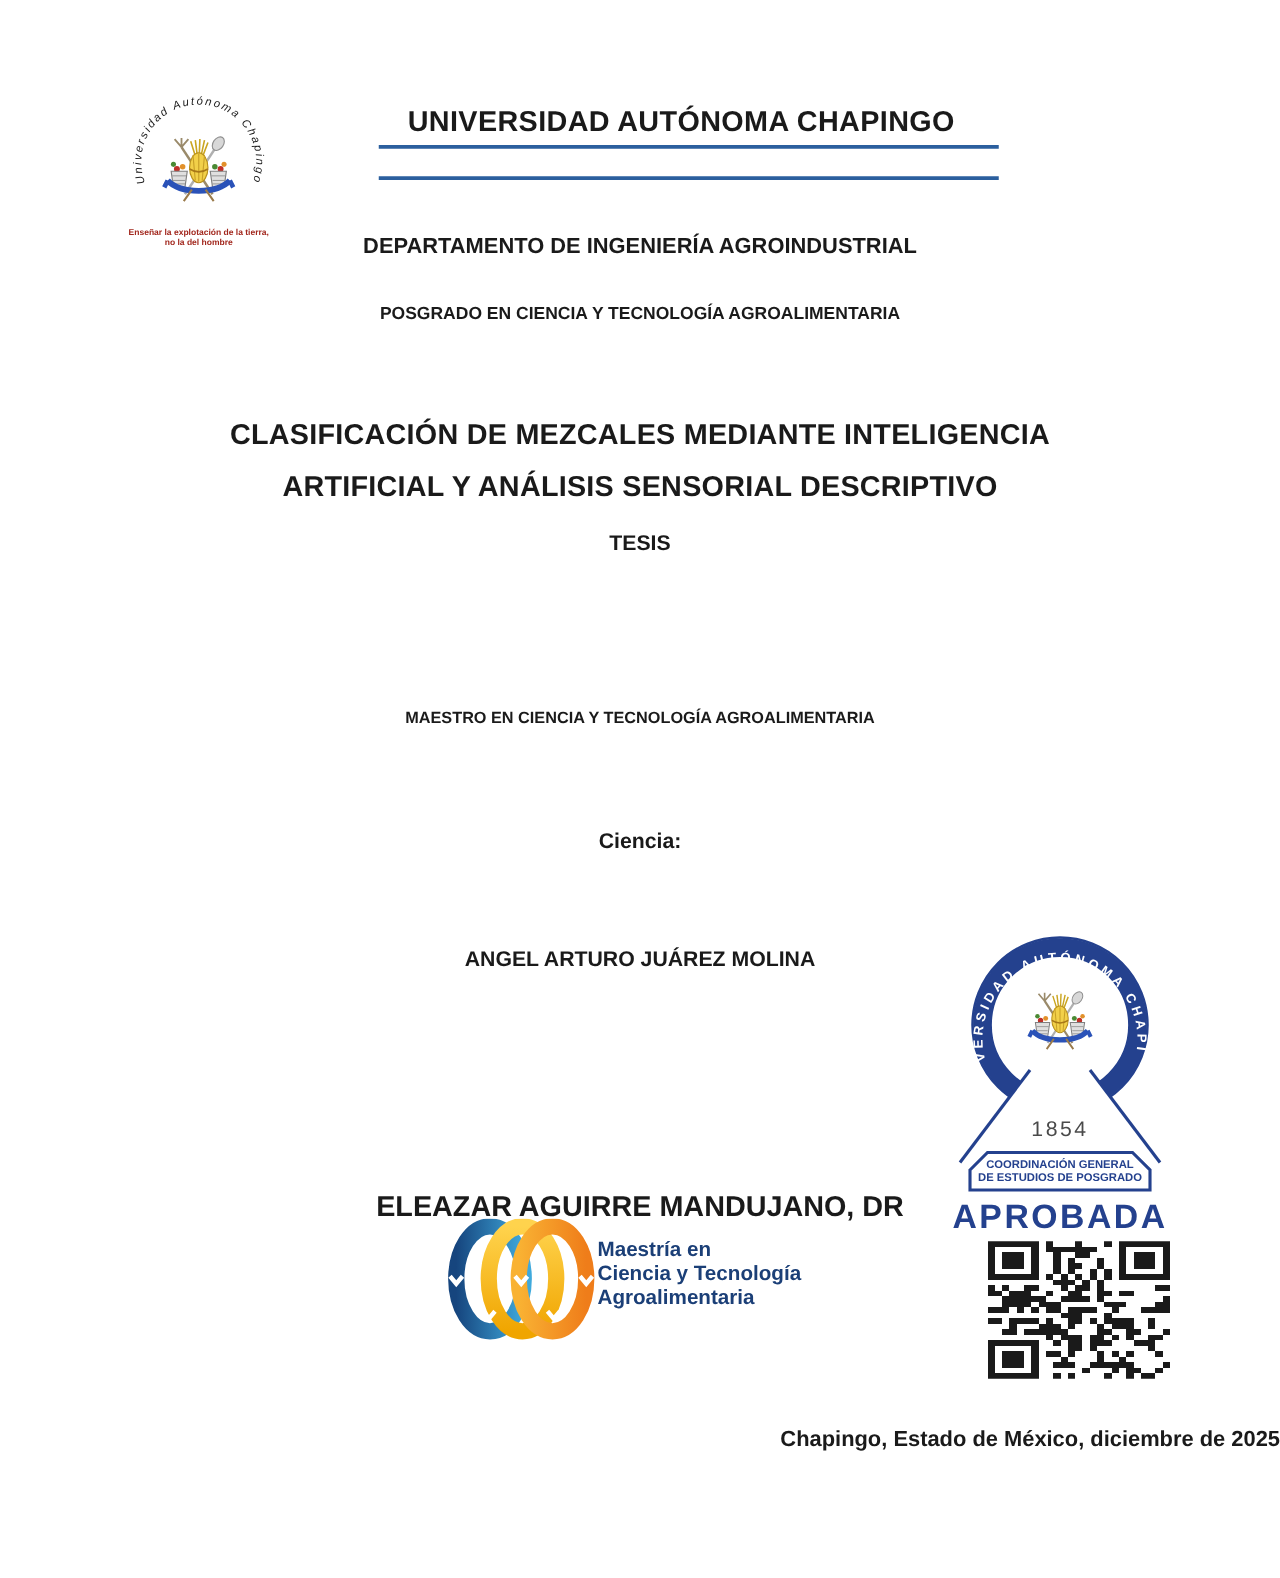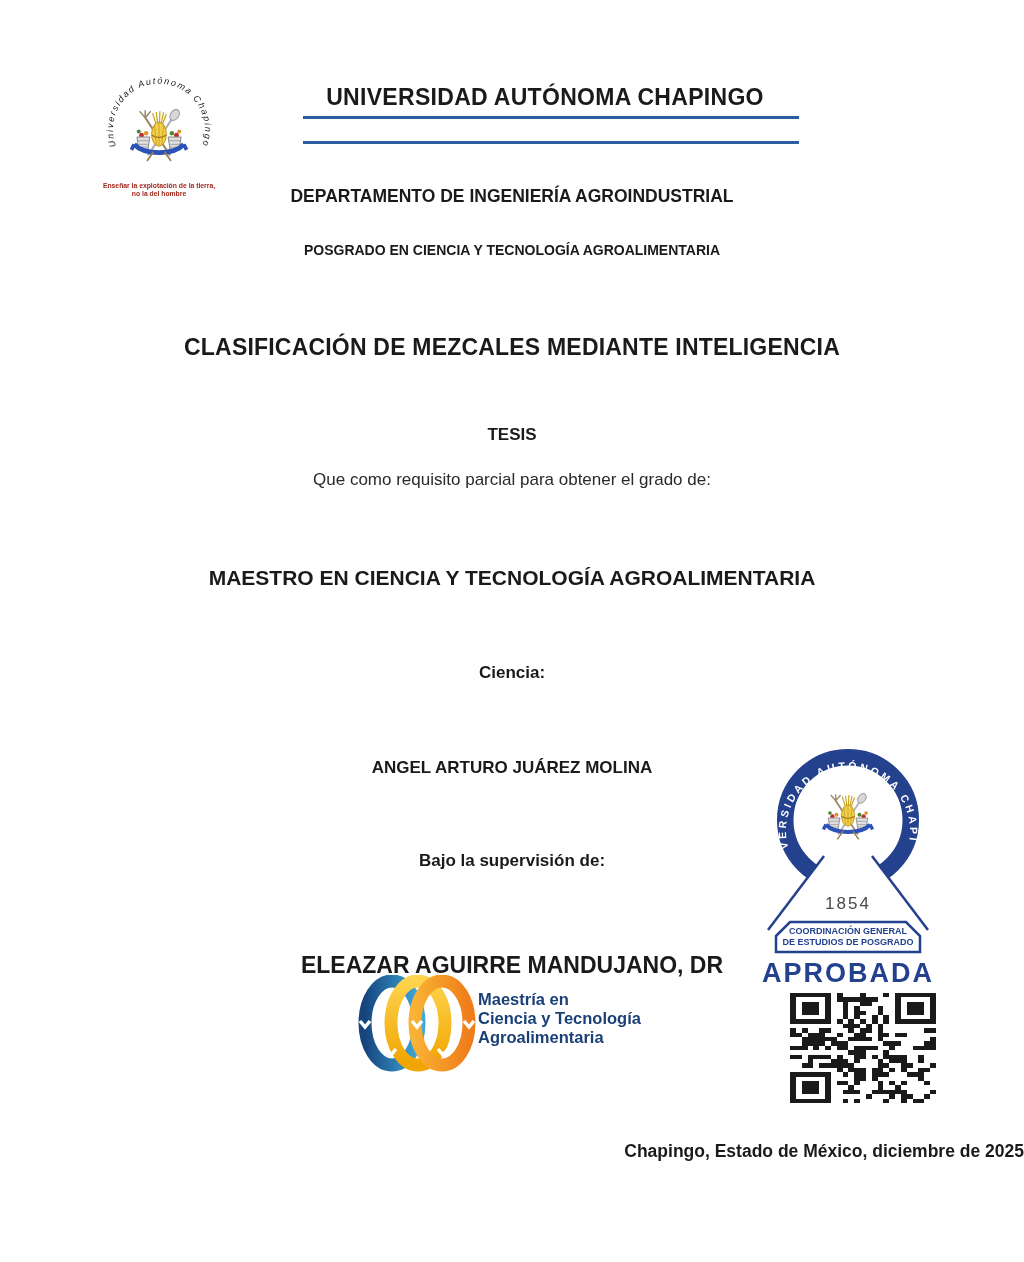--- a/index.html
+++ b/index.html
@@ -19,21 +19,21 @@
   .rule{position:absolute;left:303px;width:496px;height:3px;background:var(--rule-blue,#2b5f9e);}
   #rule-1{top:116px;}
   #rule-2{top:141px;}
 
   #department{top:186px;font-size:17.5px;}
   #postgrad{top:242px;font-size:14px;}
 
   #thesis-title{top:326px;font-size:23px;line-height:42px;letter-spacing:.2px;}
   #doc-type{top:425px;font-size:17px;}
   #requirement{top:470px;font-size:17px;font-weight:normal;color:#2a2a2a;}
-  #degree{top:566px;font-size:21px;text-align:center;}
+  #degree{top:566px;font-size:13px;text-align:center;}
   #presents{top:663px;font-size:17px;}
   #author{top:758px;font-size:17px;}
   #supervision{top:851px;font-size:17px;}
   #supervisor{top:952px;font-size:23px;}
   #place-date{top:1141px;font-size:17.5px;text-align:right;}
 
   #uach-logo{left:98px;top:74px;width:122px;height:128px;}
   #stamp{left:762px;top:744px;width:172px;height:248px;}
   #program-logo{left:356px;top:975px;width:310px;height:105px;}
   #qr{left:790px;top:993px;width:146px;height:110px;}
@@ -81,27 +81,26 @@
   </svg>
 
   <div id="univ-title" class="abs b">UNIVERSIDAD AUTÓNOMA CHAPINGO</div>
   <div id="rule-1" class="rule"></div>
   <div id="rule-2" class="rule"></div>
   <div id="department" class="abs ctr b">DEPARTAMENTO DE INGENIERÍA AGROINDUSTRIAL</div>
   <div id="postgrad" class="abs ctr b">POSGRADO EN CIENCIA Y TECNOLOGÍA AGROALIMENTARIA</div>
 
   <div id="thesis-title" class="abs ctr b">
     <div>CLASIFICACIÓN DE MEZCALES MEDIANTE INTELIGENCIA</div>
+    <div>ARTIFICIAL Y ANÁLISIS SENSORIAL DESCRIPTIVO</div>
   </div>
   <div id="doc-type" class="abs ctr b">TESIS</div>
-  <div id="requirement" class="abs ctr">Que como requisito parcial para obtener el grado de:</div>
   <div id="degree" class="abs ctr b">MAESTRO EN CIENCIA Y TECNOLOGÍA AGROALIMENTARIA</div>
   <div id="presents" class="abs ctr b">Ciencia:</div>
   <div id="author" class="abs ctr b">ANGEL ARTURO JUÁREZ MOLINA</div>
-  <div id="supervision" class="abs ctr b">Bajo la supervisión de:</div>
   <div id="supervisor" class="abs ctr b">ELEAZAR AGUIRRE MANDUJANO, DR</div>
 
   <svg id="stamp" class="abs" viewBox="0 0 172 248">
     <defs>
       <path id="stamp-arc" d="M 26,103 A 62 62 0 1 1 146,103" fill="none"></path>
     </defs>
     <circle cx="86" cy="76" r="70" fill="#ffffff" stroke="var(--stamp-blue,#24418e)" stroke-width="2"></circle>
     <circle cx="86" cy="76" r="62" fill="#ffffff" stroke="var(--stamp-blue,#24418e)" stroke-width="15"></circle>
     <text font-size="10.5" font-weight="bold" fill="#ffffff" letter-spacing="3">
       <textPath href="#stamp-arc" startOffset="50%" text-anchor="middle">UNIVERSIDAD AUTÓNOMA CHAPINGO</textPath>

